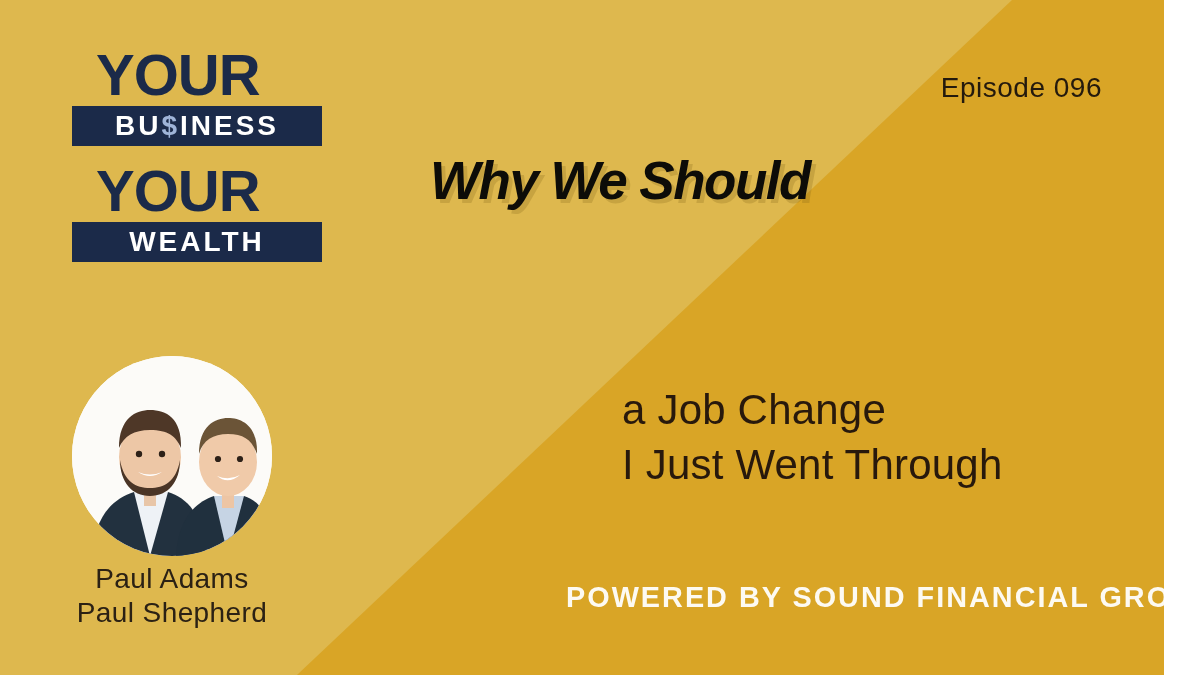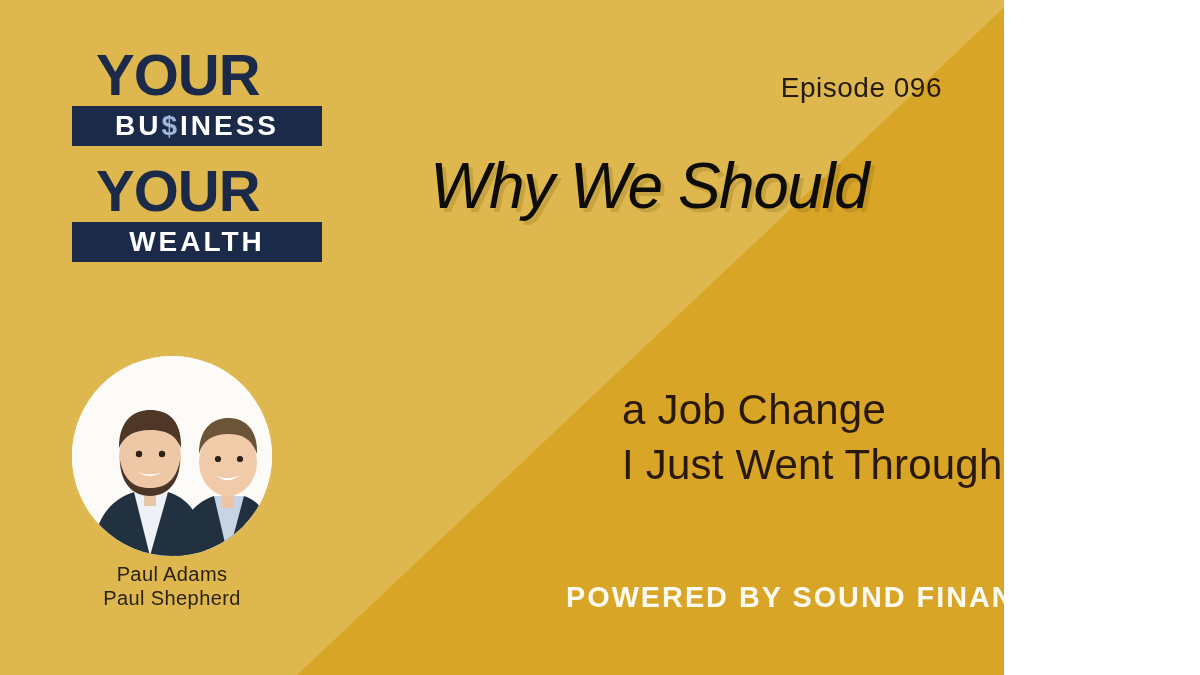--- a/index.html
+++ b/index.html
@@ -2,21 +2,21 @@
 <html><head>
 <meta charset="utf-8">
 <style>
   html, body {
     margin: 0;
     padding: 0;
     background: #ffffff;
   }
   #cover {
     position: relative;
-    width: 1004px;
+    width: 1164px;
     height: 675px;
     overflow: hidden;
     font-family: "Liberation Sans", sans-serif;
     background: #deb84e;
   }
   
   #bg-dark-wedge {
     position: absolute;
     inset: 0;
     width: 1200px;
@@ -71,43 +71,43 @@
   }
   #host-photo svg { display: block; }
 
   #host-names {
     position: absolute;
     left: 0px;
     top: 562px;
     width: 344px;
     text-align: center;
     color: #2b2114;
-    font-size: 20px;
+    font-size: 28px;
     line-height: 1.22;
     letter-spacing: 0.4px;
   }
   #host-names div { white-space: nowrap; }
 
   
   #episode-label {
     position: absolute;
     right: 62px;
     top: 72px;
     font-size: 28px;
     color: #241a0d;
     letter-spacing: 0.5px;
     white-space: nowrap;
   }
   #episode-title {
     position: absolute;
     left: 430px;
     top: 152px;
     width: 745px;
-    font-size: 64px;
-    font-weight: normal;
+    font-size: 53px;
+    font-weight: bold;
     font-style: italic;
     color: #0d0c08;
     line-height: 1.08;
     letter-spacing: -1.5px;
     text-shadow: 4px 4px 0 rgba(120, 92, 20, 0.22);
   }
   #episode-title div { white-space: nowrap; }
 
   #episode-subtitle {
     position: absolute;

